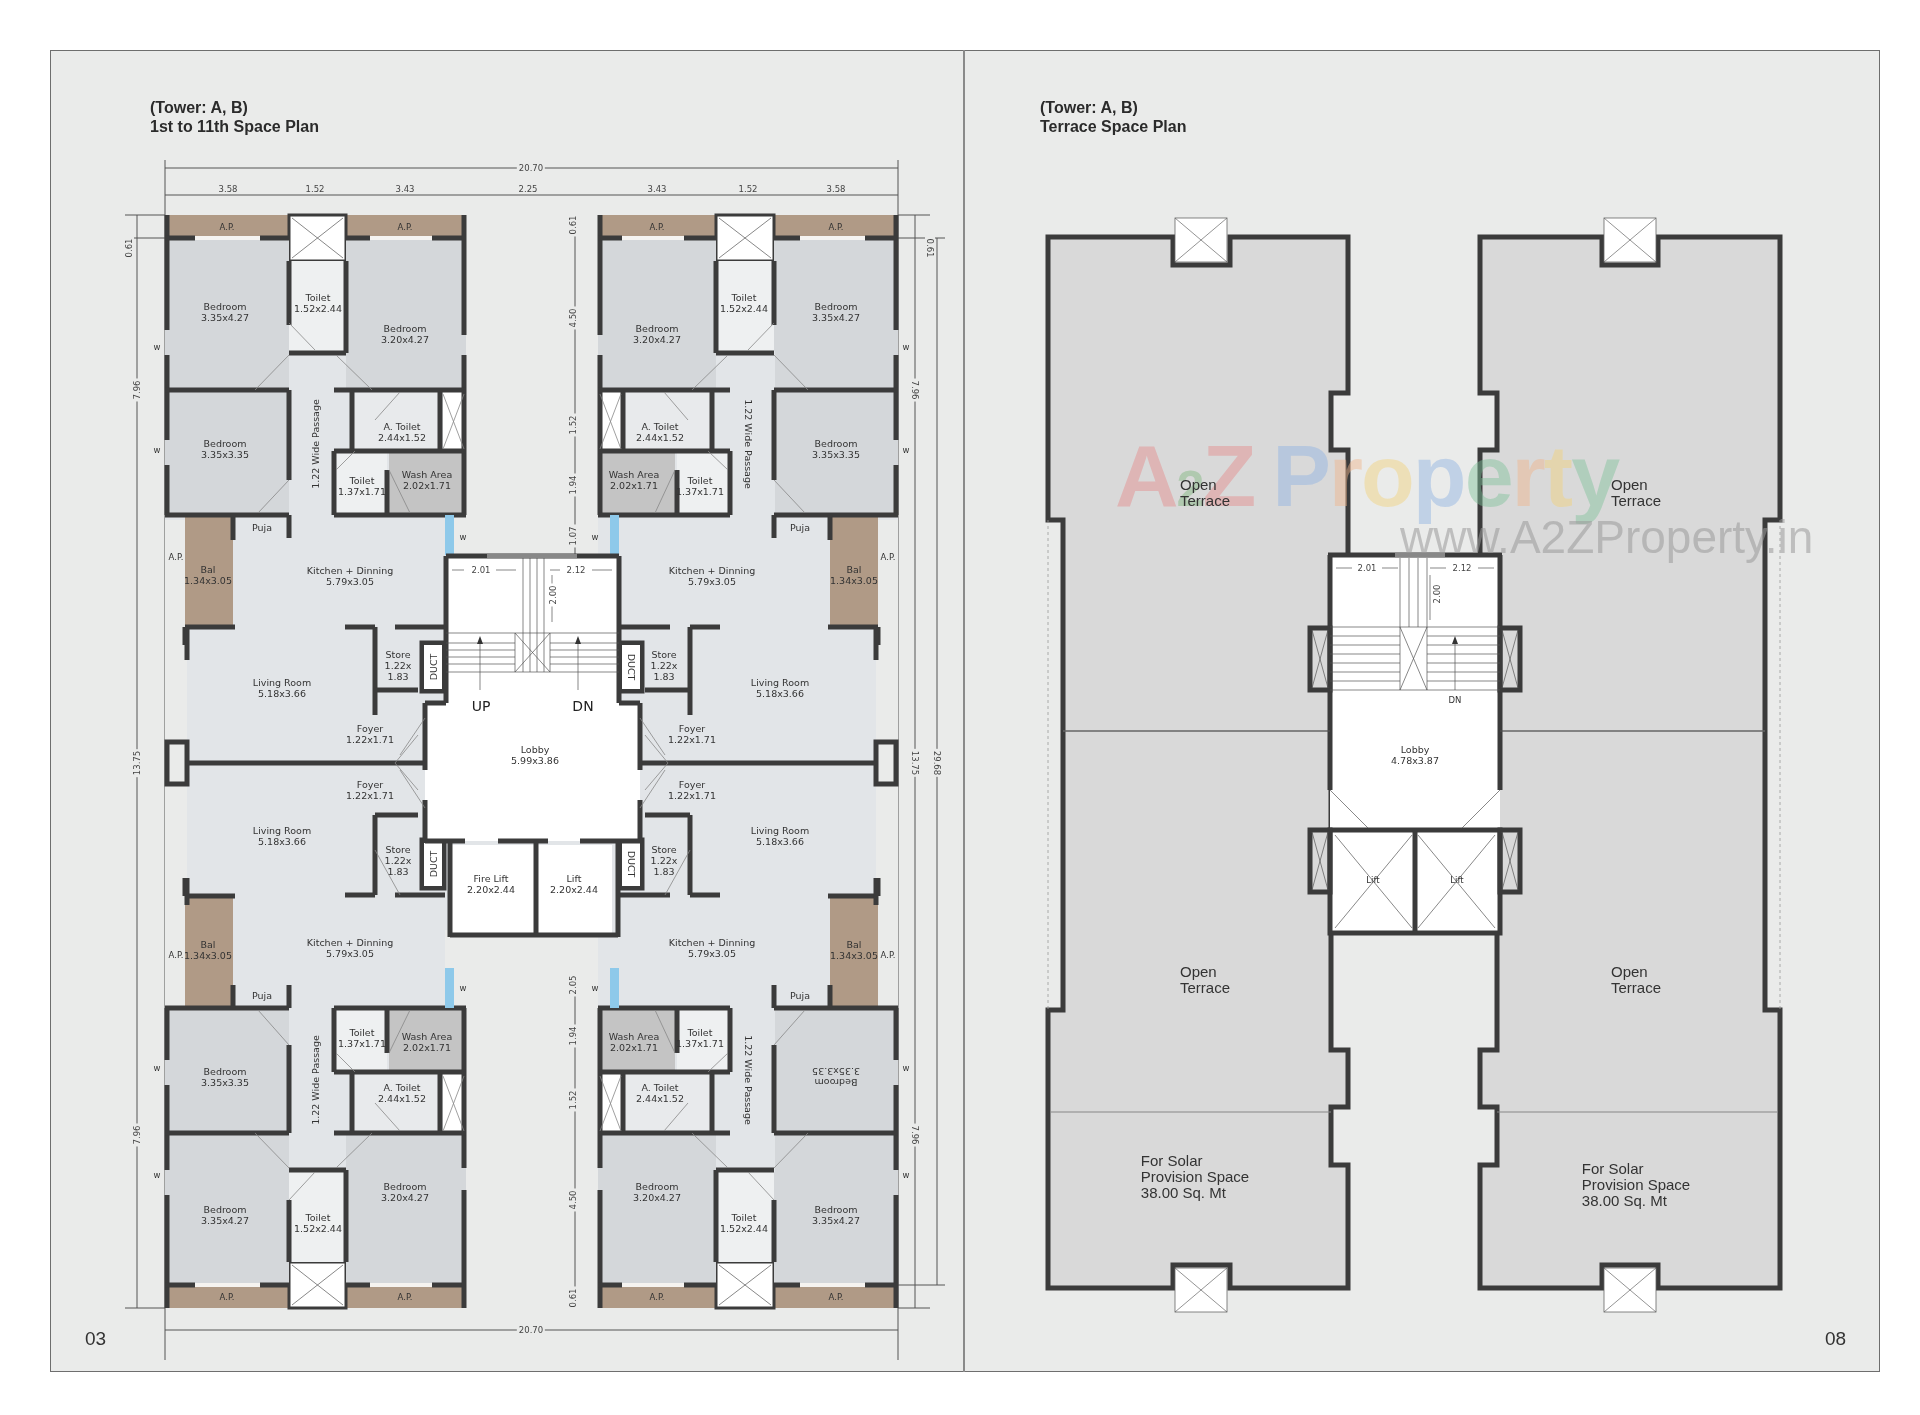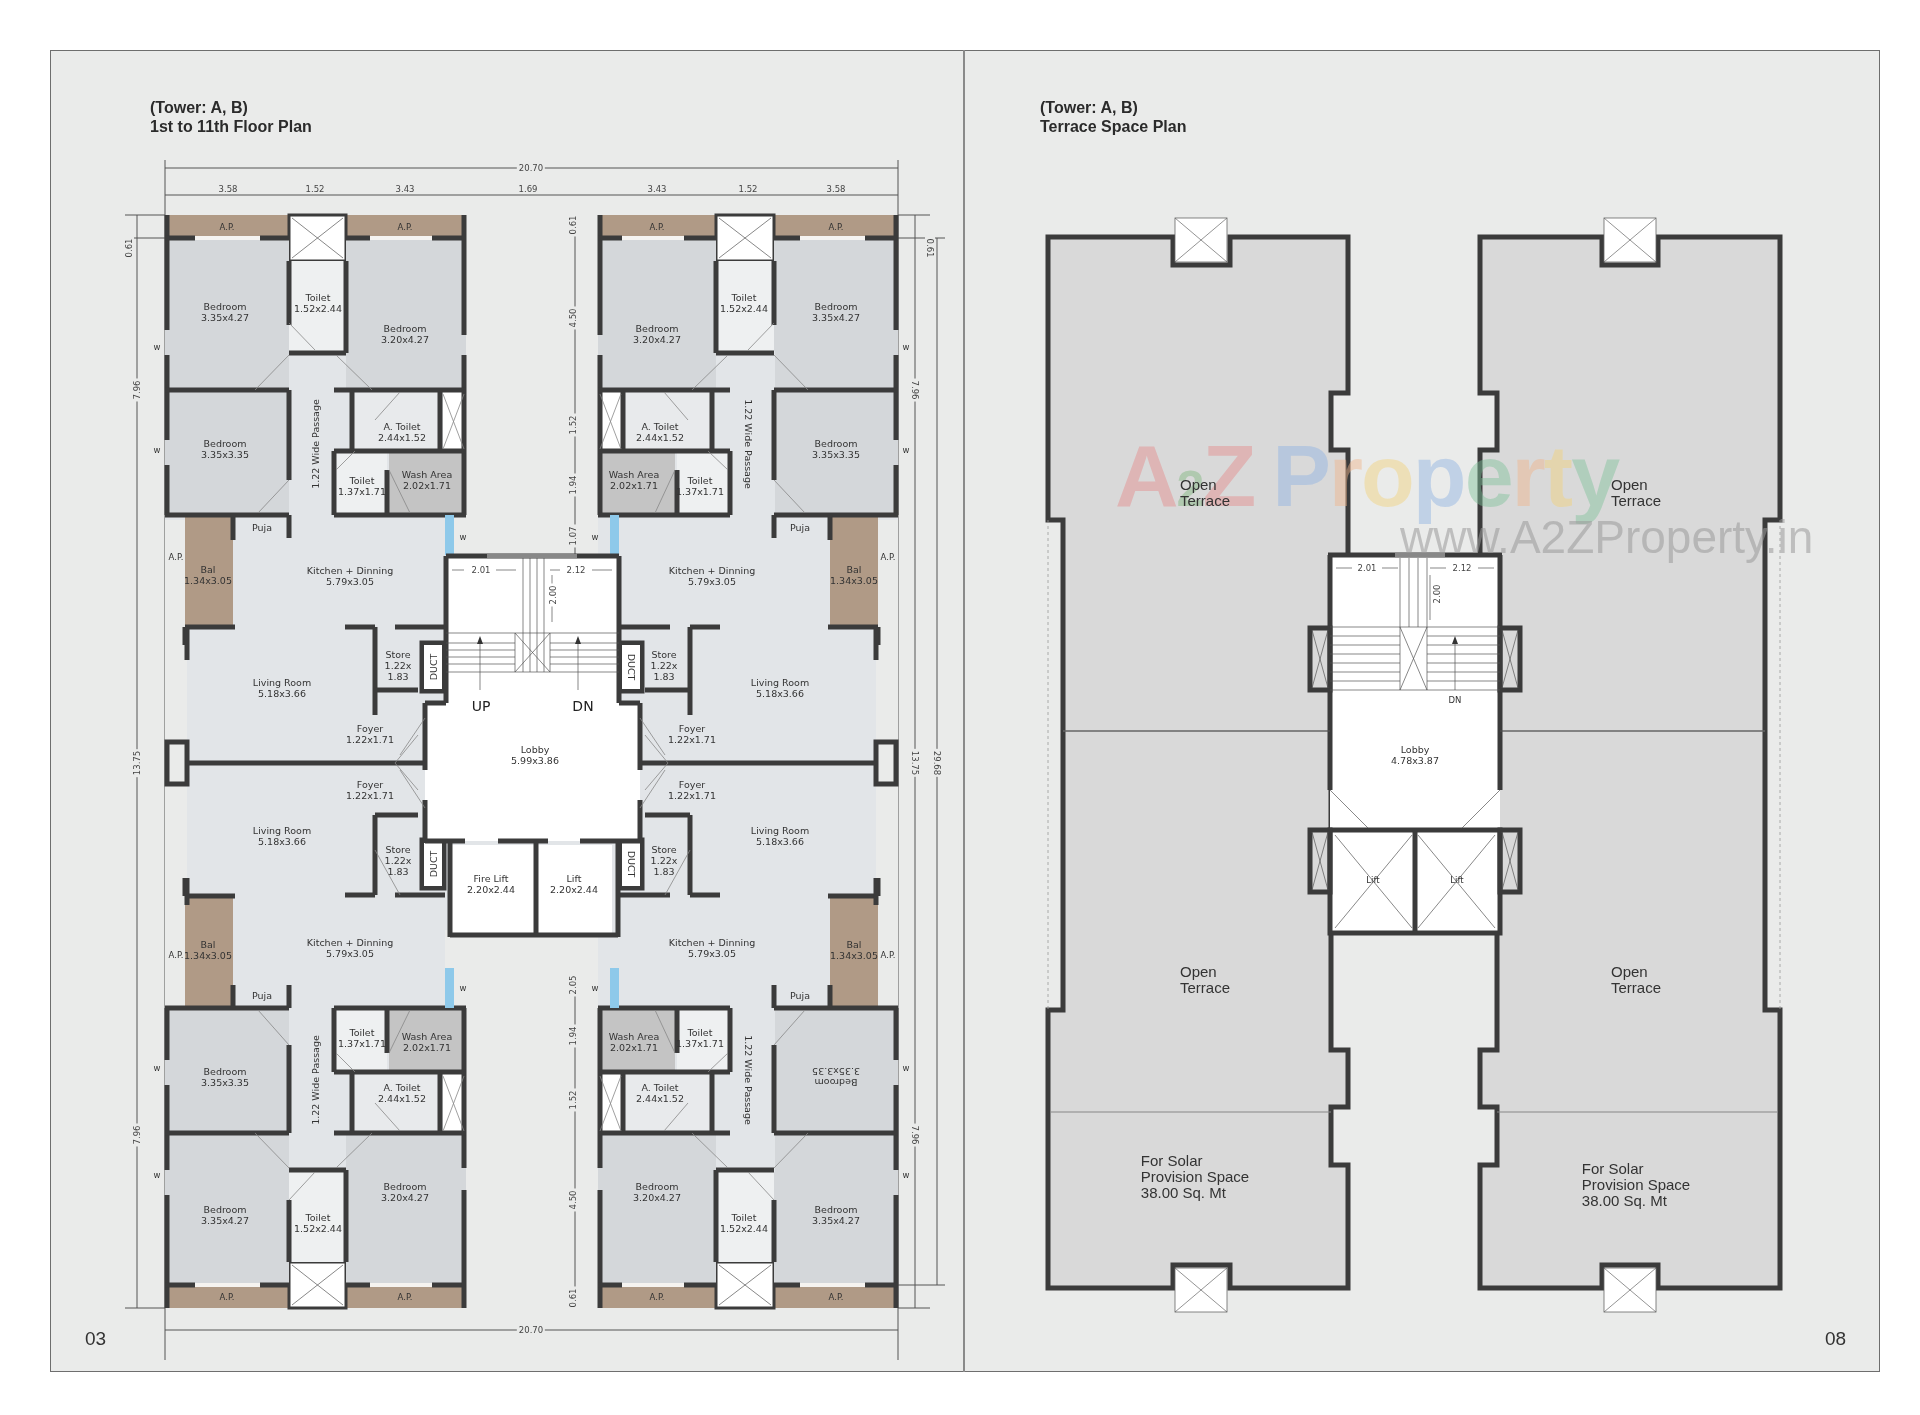--- a/index.html
+++ b/index.html
@@ -516,34 +516,34 @@
     <line x1="1500" y1="790" x2="1462" y2="828"></line>
   </g>
   <polygon points="1455,636 1452,644 1458,644" fill="#333"></polygon>
 
   <line x1="1063" y1="731" x2="1330" y2="731" stroke="#555" stroke-width="1"></line>
   <line x1="1500" y1="731" x2="1765" y2="731" stroke="#555" stroke-width="1"></line>
 </svg>
 
 <div class="title" style="left:150px; top:98px;">
   <div>(Tower: A, B)</div>
-  <div>1st to 11th Floor Plan</div>
+  <div>1st to 11th Space Plan</div>
 </div>
 <div class="title" style="left:1040px; top:98px;">
   <div>(Tower: A, B)</div>
   <div>Terrace Space Plan</div>
 </div>
 <div class="page-num" style="left:85px; top:1328px;">03</div>
 <div class="page-num" style="left:1825px; top:1328px;">08</div>
 
 <div class="dim" style="left:531px; top:168px;">20.70</div>
 <div class="dim" style="left:228px; top:189px;">3.58</div>
 <div class="dim" style="left:315px; top:189px;">1.52</div>
 <div class="dim" style="left:405px; top:189px;">3.43</div>
-<div class="dim" style="left:528px; top:189px;">1.69</div>
+<div class="dim" style="left:528px; top:189px;">2.25</div>
 <div class="dim" style="left:657px; top:189px;">3.43</div>
 <div class="dim" style="left:748px; top:189px;">1.52</div>
 <div class="dim" style="left:836px; top:189px;">3.58</div>
 <div class="dim" style="left:531px; top:1330px;">20.70</div>
 
 <div class="dim v" style="left:129px; top:248px;">0.61</div>
 <div class="dim v" style="left:137px; top:390px;">7.96</div>
 <div class="dim v" style="left:137px; top:763px;">13.75</div>
 <div class="dim v" style="left:137px; top:1135px;">7.96</div>
 

